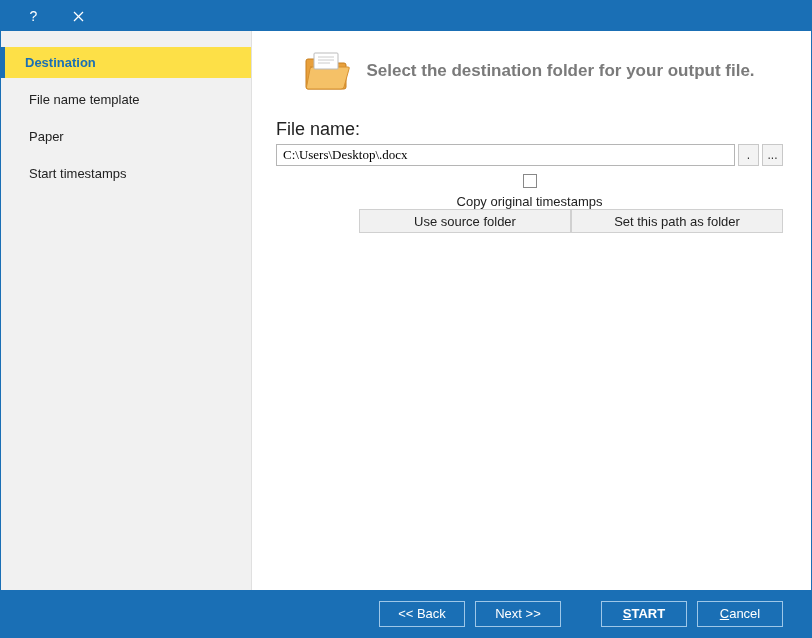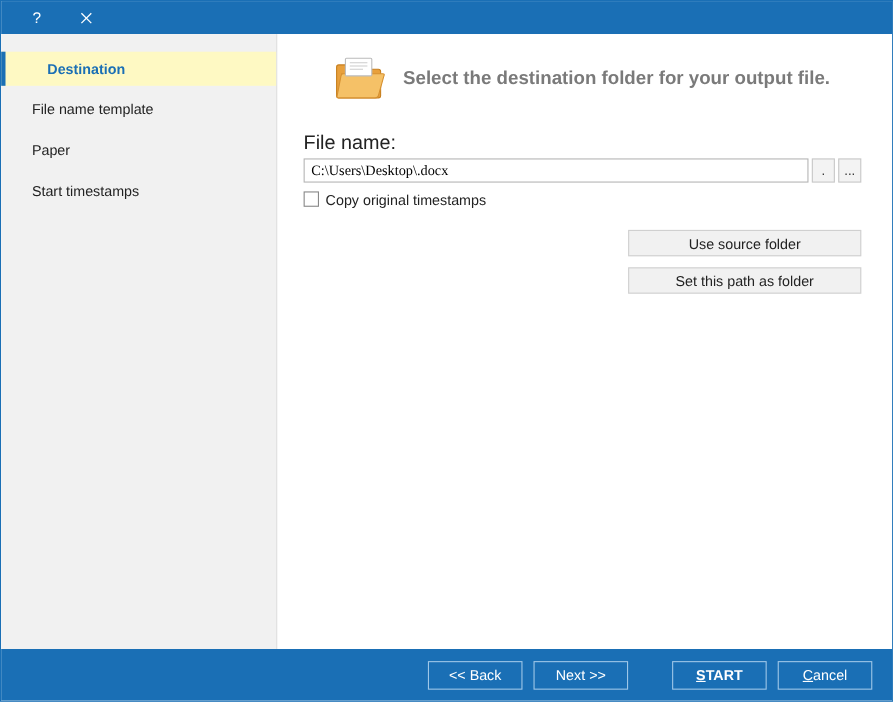--- a/index.html
+++ b/index.html
@@ -47,23 +47,23 @@
     padding-top: 16px;
   }
   .side-item {
     padding: 8px 12px 8px 28px;
     font-size: 13px;
     color: #222;
     cursor: pointer;
     margin-bottom: 6px;
   }
   .side-item.active {
-    background: #fef9c3;
+    background: #fde047;
     border-left: 4px solid #1a6fb5;
-    padding-left: 38px;
+    padding-left: 20px;
     font-weight: bold;
     color: #1a6fb5;
   }
   
   .main {
     flex: 1;
     padding: 20px 28px 0 24px;
     position: relative;
   }
   .header {
@@ -106,58 +106,59 @@
     background: #f3f3f3;
     font-size: 12px;
     color: #333;
     display: flex;
     align-items: center;
     justify-content: center;
     cursor: pointer;
   }
   .check-row {
     display: flex;
+    align-items: center;
     gap: 6px;
     font-size: 13px;
     color: #222;
+    flex-direction: column;
   }
   .check-row input[type=checkbox]{
     width:14px; height:14px;
     border:1px solid #888;
     appearance:none;
     background:#fff;
   }
   .right-buttons {
     position: absolute;
     right: 28px;
     top: 178px;
     display: flex;
-    flex-direction: column;
-    gap: 10px;
+    flex-direction: row;
     text-align: center;
   }
   .wide-btn {
     width: 212px;
     height: 24px;
     border: 1px solid #d0d0d0;
     background: #f1f1f1;
     font-size: 13px;
     color: #222;
     display:flex; align-items:center; justify-content:center;
     cursor:pointer;
   }
   
   .footer {
     height: 47px;
     background: #1a6fb5;
     display: flex;
     align-items: center;
     justify-content: flex-end;
     gap: 10px;
-    padding: 0 18px;
+    padding: 0 28px;
   }
   .footer-btn {
     height: 26px;
     min-width: 86px;
     padding: 0 14px;
     background: transparent;
     border: 1px solid #9ec7e8;
     color: #fff;
     font-size: 13px;
     display:flex; align-items:center; justify-content:center;

